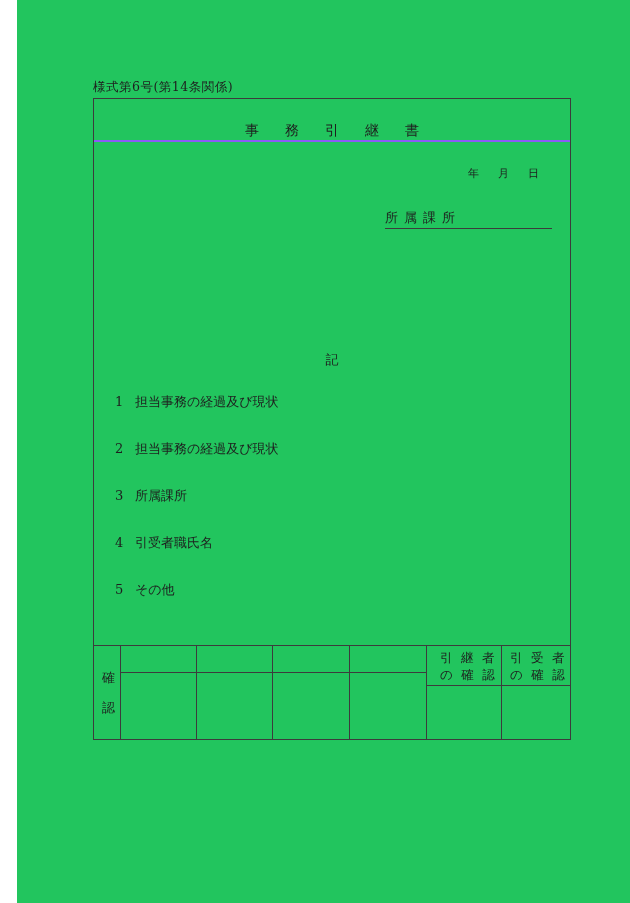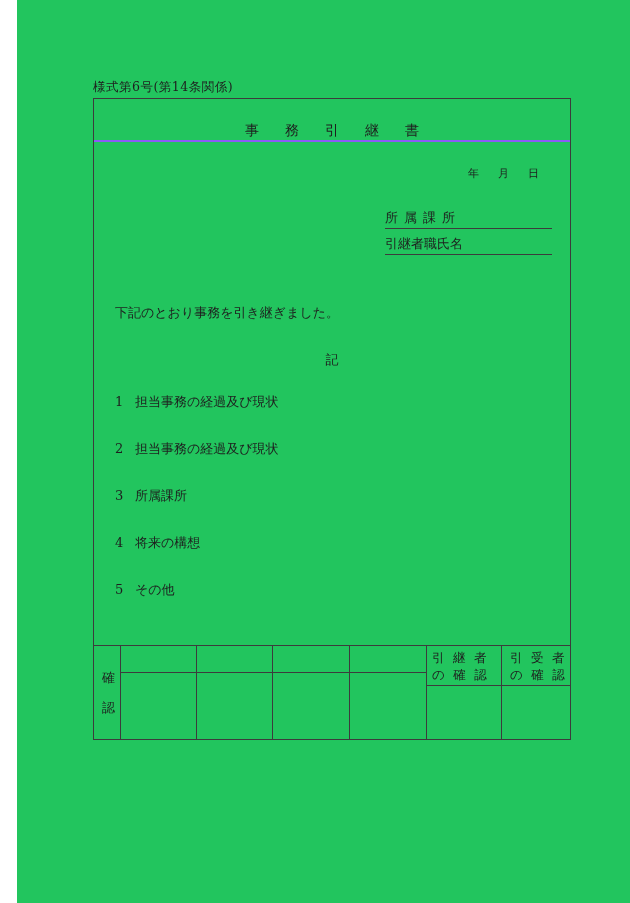--- a/index.html
+++ b/index.html
@@ -128,21 +128,21 @@
     position: absolute;
     top: 0;
     height: 39px;
     box-sizing: border-box;
     font-size: 12.5px;
     line-height: 17px;
     padding: 3px 0 0 6px;
     letter-spacing: 8.5px;
     white-space: nowrap;
   }
-  .sign-header.handover { left: 332px; width: 68px; }
+  .sign-header.handover { left: 340px; width: 68px; }
   .sign-header.receiver { left: 410px; width: 69px; }
 </style>
 </head>
 <body>
 
 <div class="sheet">
 
   <div class="form-label">様式第6号(第14条関係)</div>
 
   <div class="doc-box">
@@ -150,45 +150,41 @@
     <div class="title-row">
       <span class="doc-title">事務引継書</span>
     </div>
 
     <div class="date-line">年月日</div>
 
     <div class="fields">
       <div class="field-row spaced">
         <span>所属課所</span>
       </div>
-      <div class="field-row">
-        <span>引継者職氏名</span>
-      </div>
-    </div>
-
-    <div class="intro">下記のとおり事務を引き継ぎました。</div>
+    </div>
+
 
     <div class="note-heading">記</div>
 
     <div class="items">
       <div class="item">
         <span class="item-num">1</span>
         <span>担当事務の経過及び現状</span>
       </div>
       <div class="item">
         <span class="item-num">2</span>
         <span>担当事務の経過及び現状</span>
       </div>
       <div class="item">
         <span class="item-num">3</span>
         <span>所属課所</span>
       </div>
       <div class="item">
         <span class="item-num">4</span>
-        <span>将来の構想</span>
+        <span>引受者職氏名</span>
       </div>
       <div class="item">
         <span class="item-num">5</span>
         <span>その他</span>
       </div>
     </div>
 
     <div class="confirm-table">
 
       <div class="vline" style="left:26px"></div>

